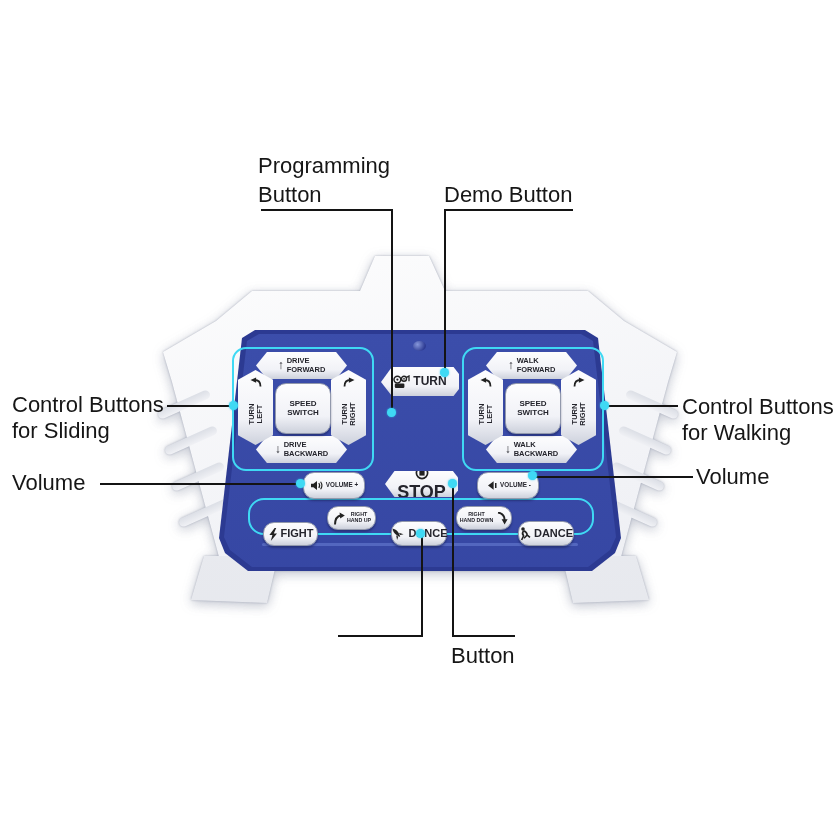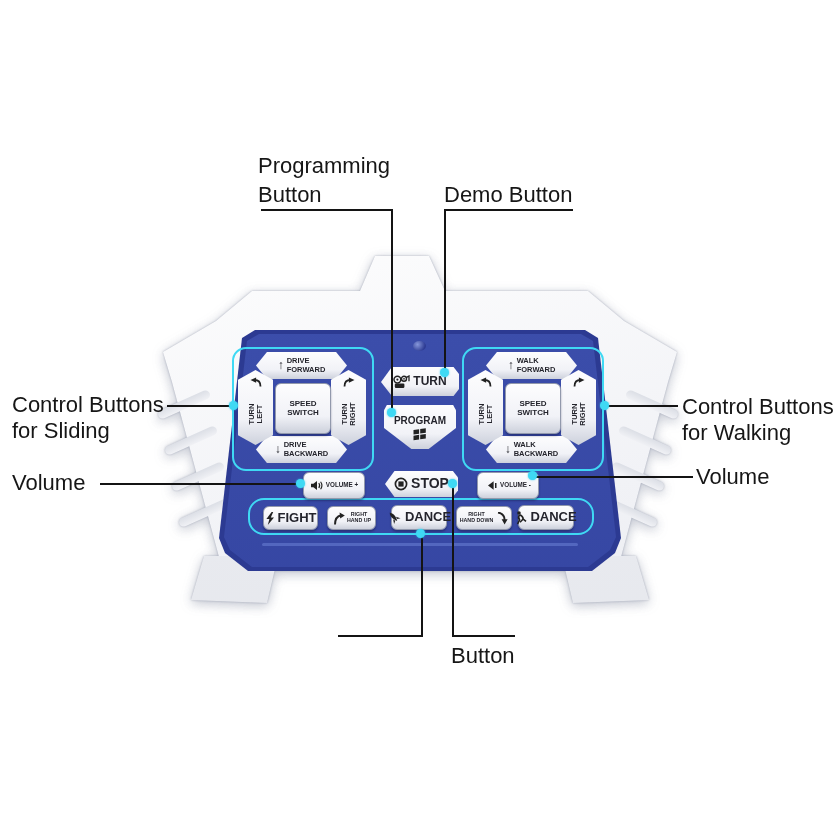--- a/index.html
+++ b/index.html
@@ -21,34 +21,34 @@
   .plate{position:absolute;inset:0;background:linear-gradient(180deg,#4859b6 0%,var(--blue) 45%,#31409c 100%);
     clip-path:polygon(259px 334px,581px 334px,593px 341px,616px 537px,610px 550px,588px 567px,252px 567px,230px 550px,224px 537px,247px 341px);}
   .led{position:absolute;left:413px;top:341px;width:13px;height:10px;border-radius:50%;
     background:radial-gradient(circle at 35% 35%,#8a9bdd,#2c3a92 72%);opacity:.95;}
   .plate-shine{position:absolute;left:262px;top:543px;width:316px;height:3px;border-radius:2px;background:#5d72c8;opacity:.75;}
   .group-box{position:absolute;border:2px solid var(--cyan);border-radius:14px;}
   
   .btn{position:absolute;display:flex;align-items:center;justify-content:center;gap:3px;
     background:linear-gradient(180deg,#fdfdfe 0%,#f1f2f7 66%,#cdd1dc 100%);
     color:#24242c;font-weight:700;text-align:center;white-space:pre-line;line-height:1.08;}
-  .rect{border:1px solid #9299ac;border-radius:6px;box-shadow:0 2px 2px rgba(18,24,70,.42);}
+  .rect{border:1px solid #9299ac;border-radius:11px;box-shadow:0 2px 2px rgba(18,24,70,.42);}
   .hexH{clip-path:polygon(0 50%,12% 0,88% 0,100% 50%,88% 100%,12% 100%);font-size:7.5px;}
   .hexV{clip-path:polygon(50% 0,100% 13%,100% 87%,50% 100%,0 87%,0 13%);}
   .padlabel{font-size:7.5px;text-align:left;}
   .vtext{position:absolute;left:50%;top:58%;width:48px;transform:translate(-50%,-50%) rotate(-90deg);
     font-size:7.5px;line-height:1.12;text-align:center;}
   .turnarrow{position:absolute;left:50%;top:7px;transform:translateX(-50%);}
   .arrowglyph{font-size:12px;font-weight:700;}
   .demo-shape{clip-path:polygon(0 52%,14% 0,93% 0,100% 24%,100% 76%,93% 100%,14% 100%);font-size:12px;}
   .program-shape{clip-path:polygon(4% 0,96% 0,100% 12%,100% 52%,62% 100%,38% 100%,0 52%,0 12%);
     flex-direction:column;gap:1px;font-size:10px;padding-top:3px;}
-  .stop-shape{clip-path:polygon(0 50%,13% 0,93% 0,100% 25%,100% 75%,93% 100%,13% 100%);font-size:14px;}
+  .stop-shape{clip-path:polygon(0 50%,13% 0,93% 0,100% 25%,100% 75%,93% 100%,13% 100%);font-size:18px;flex-direction:column;}
   .vol{font-size:6.3px;gap:2px;}
-  .fn-big{font-size:13px;}
+  .fn-big{font-size:11px;margin-top:16px;}
   .fn-small{font-size:5.3px;gap:2px;}
   svg.ic{flex:0 0 auto;}
   
   .callout{position:absolute;color:var(--ink);font-size:22px;line-height:26px;white-space:pre-line;}
   .hline{position:absolute;height:2px;background:#141414;}
   .vline{position:absolute;width:2px;background:#141414;}
   .dot{position:absolute;width:9px;height:9px;border-radius:50%;background:var(--cyan);
     box-shadow:0 0 2px rgba(40,200,240,.9);}
 </style>
 </head>
@@ -144,31 +144,20 @@
       <svg class="ic" width="17" height="14" viewBox="0 0 17 14">
         <circle cx="4.4" cy="4.6" r="3.4" fill="none" stroke="#222" stroke-width="1.5"></circle>
         <circle cx="11" cy="3.8" r="2.5" fill="none" stroke="#222" stroke-width="1.4"></circle>
         <circle cx="4.4" cy="4.6" r="1.1" fill="#222"></circle>
           <circle cx="11" cy="3.8" r="0.9" fill="#222"></circle>
         <path d="M13.6,2.4 L16,1 L16,6.2" fill="none" stroke="#222" stroke-width="1.3"></path>
         <rect x="1.8" y="8.6" width="9.6" height="4.4" rx="1.2" fill="#222"></rect>
       </svg>
       <span>TURN</span>
     </div>
-    <div class="btn program-shape" style="left:384px;top:405px;width:72px;height:41px">
-      <span>PROGRAM</span>
-      <svg class="ic" width="14" height="13" viewBox="0 0 14 13">
-        <g transform="skewY(-8) translate(0,1.5)">
-          <rect x="0.5" y="0.5" width="5.6" height="4.6" fill="#222"></rect>
-          <rect x="7.2" y="0.5" width="5.6" height="4.6" fill="#222"></rect>
-          <rect x="0.5" y="6.2" width="5.6" height="4.6" fill="#222"></rect>
-          <rect x="7.2" y="6.2" width="5.6" height="4.6" fill="#222"></rect>
-        </g>
-      </svg>
-    </div>
     <div class="btn stop-shape" style="left:385px;top:471px;width:73px;height:26px">
       <svg class="ic" width="14" height="14" viewBox="0 0 14 14">
         <circle cx="7" cy="7" r="5.6" fill="none" stroke="#222" stroke-width="1.7"></circle>
         <rect x="4.4" y="4.4" width="5.2" height="5.2" fill="#222"></rect>
       </svg>
       <span>STOP</span>
     </div>
 
     <div class="btn rect vol" style="left:303px;top:472px;width:60px;height:25px">
       <svg class="ic" width="14" height="11" viewBox="0 0 14 11">

